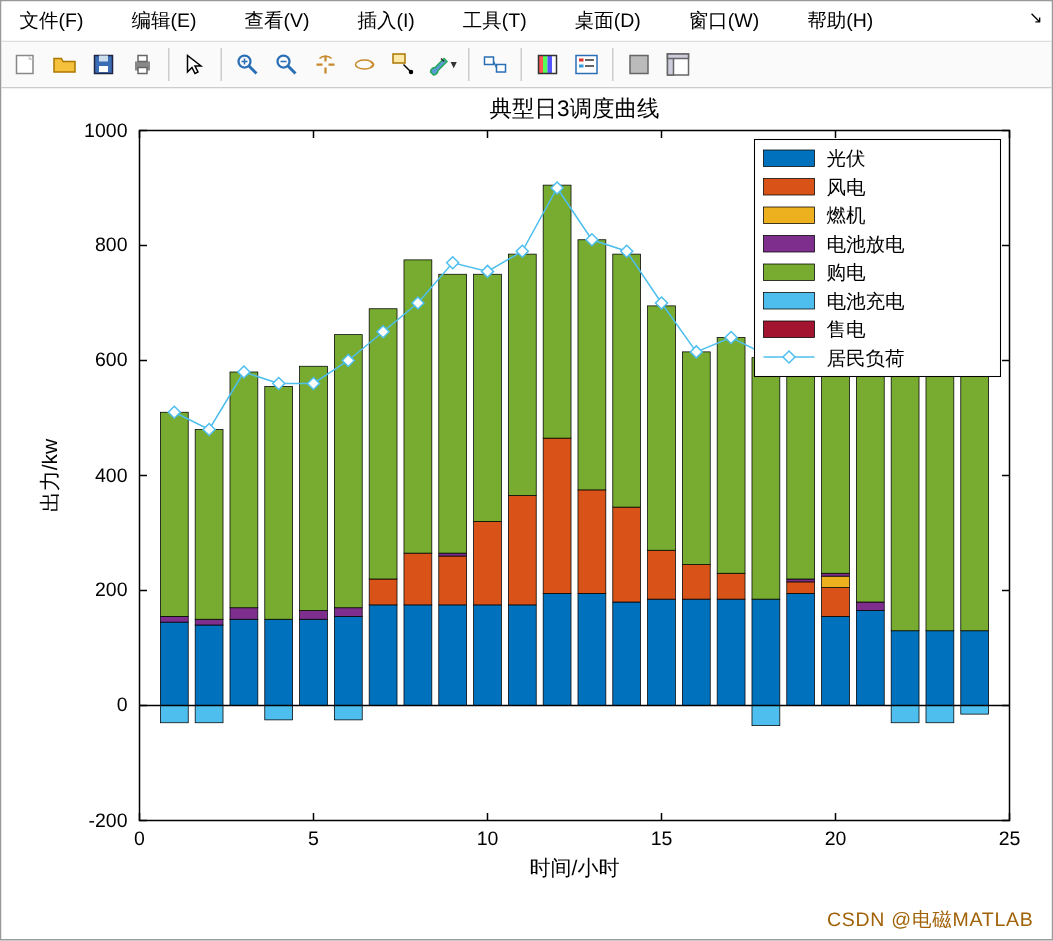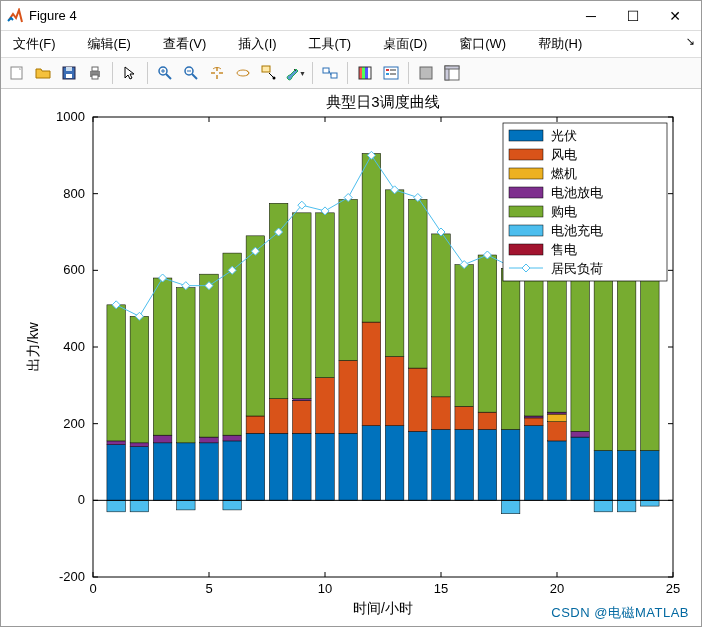--- a/index.html
+++ b/index.html
@@ -16,41 +16,27 @@
   .menubar { height:26px; display:flex; align-items:center; padding: 2px 6px; gap:20px; background:#fff; position:relative;}
   .menuitem { padding:2px 6px; font-size:13px; cursor:default;}
   .undock-arrow { position:absolute; right:6px; top:4px; font-size:11px;}
   
   .toolbar { height:32px; display:flex; align-items:center; padding:2px 4px; gap:2px; background:#fafafa; border-top:1px solid #ddd; border-bottom:1px solid #ccc;}
   .tbtn { width:24px; height:24px; border:1px solid transparent; display:flex; align-items:center; justify-content:center; background:transparent; padding:0;}
   .tsep { width:1px; height:22px; background:#ccc; margin:0 3px;}
   
   .plotwrap { flex:1; position:relative; background:#fff;}
   .plot { position:absolute; left:0; top:0; }
-  .watermark { position:absolute; right:12px; bottom:4px; color:#0369a1; font-size:13px; letter-spacing:0.5px;}
+  .watermark { position:absolute; right:12px; bottom:4px; color:#a16207; font-size:13px; letter-spacing:0.5px;}
 </style>
 </head>
 <body>
 
 <div class="window">
 
-  <div class="titlebar">
-    <span class="logo">
-      <svg viewBox="0 0 16 16">
-          <path d="M2 12 L6 6 L9 10 L12 2 L15 14" fill="none" stroke="#d95319" stroke-width="2"></path>
-          <path d="M1 13 L4 10 L6 12" fill="none" stroke="#0072bd" stroke-width="2"></path>
-        </svg>
-    </span>
-    <div class="title">Figure 4</div>
-    <div class="winbtns">
-      <div class="winbtn">─</div>
-      <div class="winbtn">☐</div>
-      <div class="winbtn">✕</div>
-    </div>
-  </div>
 
   <div class="menubar">
     <div class="menuitem">文件(F)</div>
     <div class="menuitem">编辑(E)</div>
     <div class="menuitem">查看(V)</div>
     <div class="menuitem">插入(I)</div>
     <div class="menuitem">工具(T)</div>
     <div class="menuitem">桌面(D)</div>
     <div class="menuitem">窗口(W)</div>
     <div class="menuitem">帮助(H)</div>

